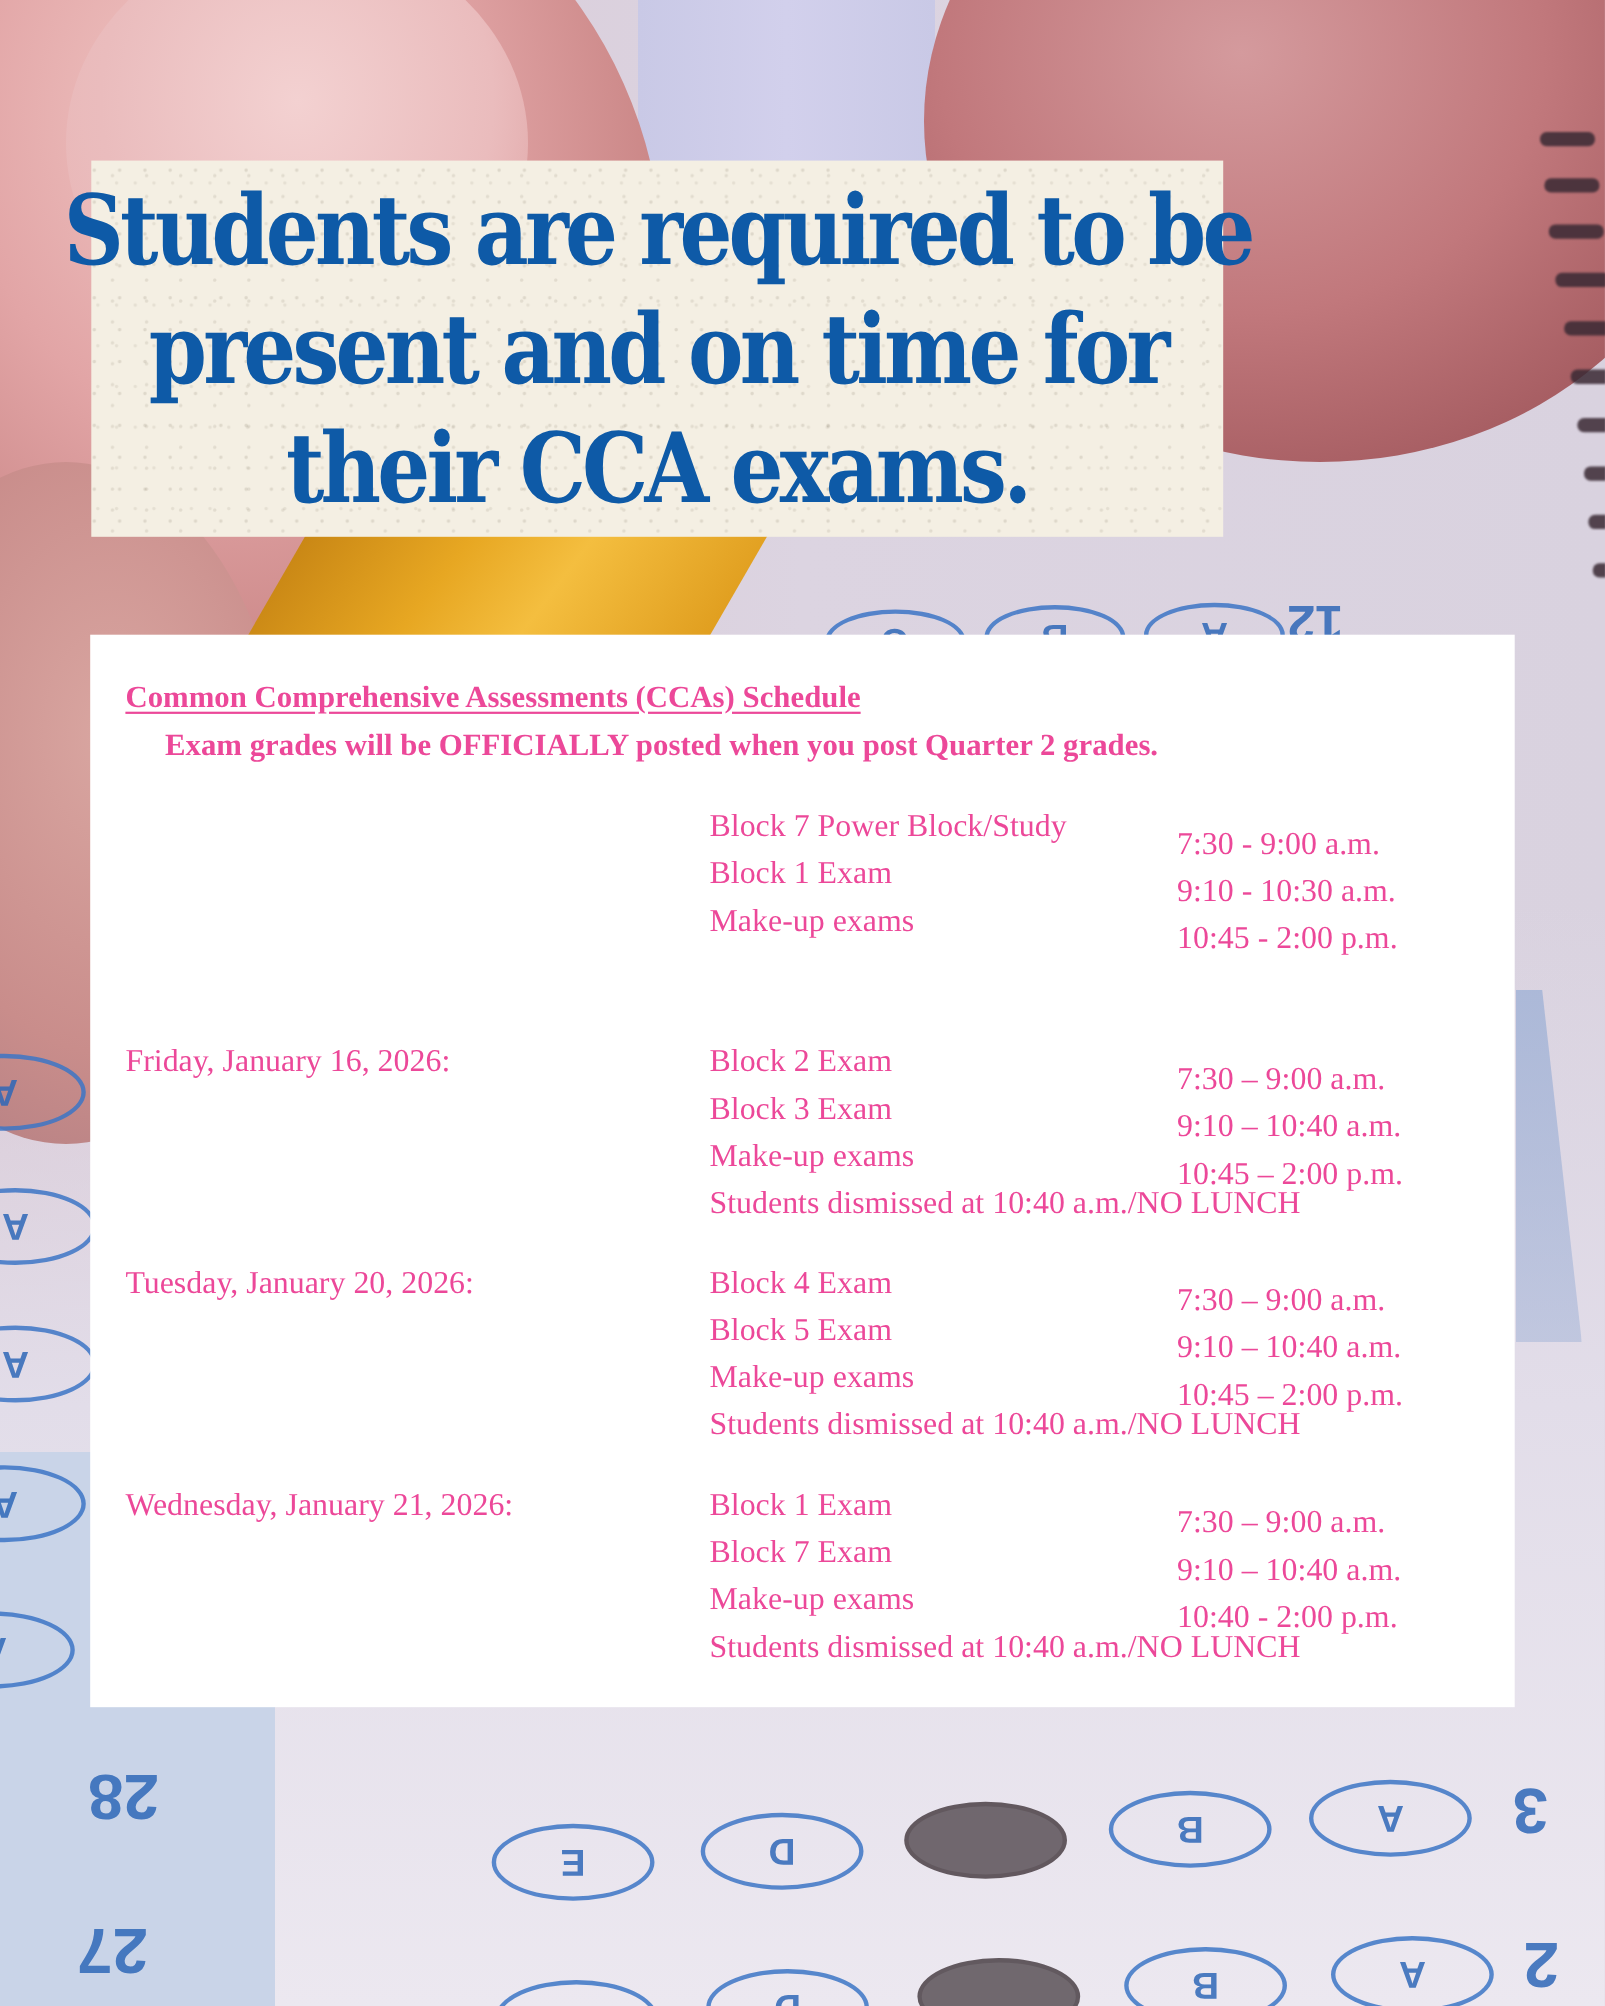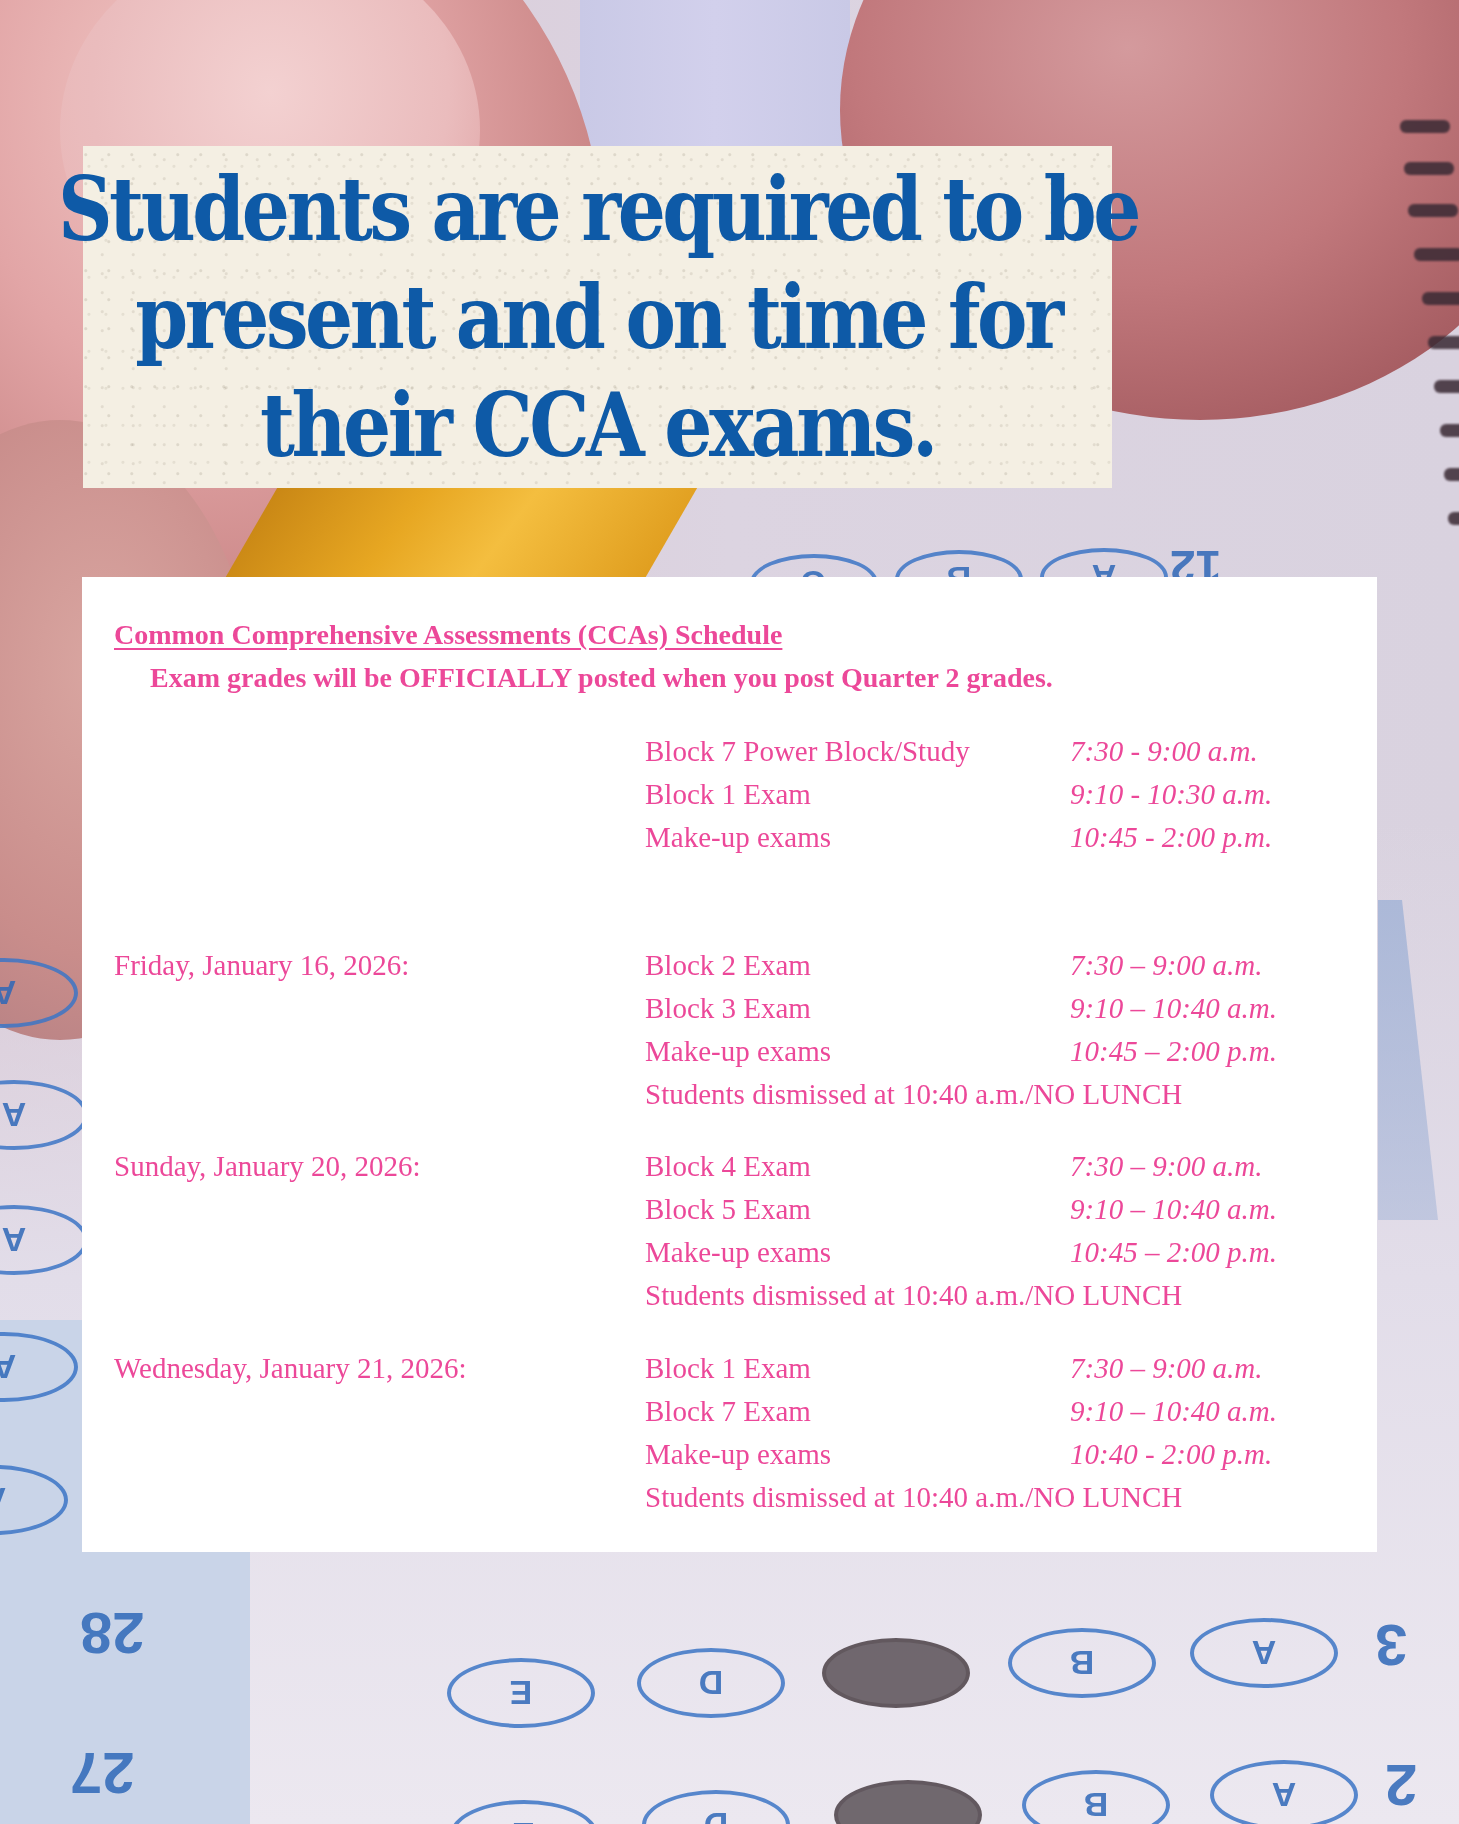--- a/index.html
+++ b/index.html
@@ -106,21 +106,21 @@
   .day {
     position: absolute; left: 32px; width: 1230px; height: 170px;
   }
   .day-date {
     position: absolute; left: 0; top: 0; font-size: 29px; white-space: nowrap;
   }
   .slot-row {
     position: absolute; left: 531px; height: 43px; font-size: 29px; white-space: nowrap;
   }
   .slot-label { position: absolute; left: 0; top: 0; }
-  .slot-time { position: absolute; left: 425px; top: 0; font-style: italic; }
+  .slot-time { position: absolute; left: 425px; top: 16px; }
   .dismissal {
     position: absolute; left: 531px; font-size: 29px; white-space: nowrap;
   }
 </style>
 </head>
 <body>
 
 <div class="bg">
   <div class="bg-sheet"></div>
   <div class="bg-center-strip"></div>
@@ -208,21 +208,21 @@
       <span class="slot-time">9:10 – 10:40 a.m.</span>
     </div>
     <div class="slot-row" style="top:86px;">
       <span class="slot-label">Make-up exams</span>
       <span class="slot-time">10:45 – 2:00 p.m.</span>
     </div>
     <div class="dismissal" style="top:129px;">Students dismissed at 10:40 a.m./NO LUNCH</div>
   </div>
 
   <div class="day" style="top:573px;">
-    <div class="day-date">Sunday, January 20, 2026:</div>
+    <div class="day-date">Tuesday, January 20, 2026:</div>
     <div class="slot-row" style="top:0px;">
       <span class="slot-label">Block 4 Exam</span>
       <span class="slot-time">7:30 – 9:00 a.m.</span>
     </div>
     <div class="slot-row" style="top:43px;">
       <span class="slot-label">Block 5 Exam</span>
       <span class="slot-time">9:10 – 10:40 a.m.</span>
     </div>
     <div class="slot-row" style="top:86px;">
       <span class="slot-label">Make-up exams</span>

